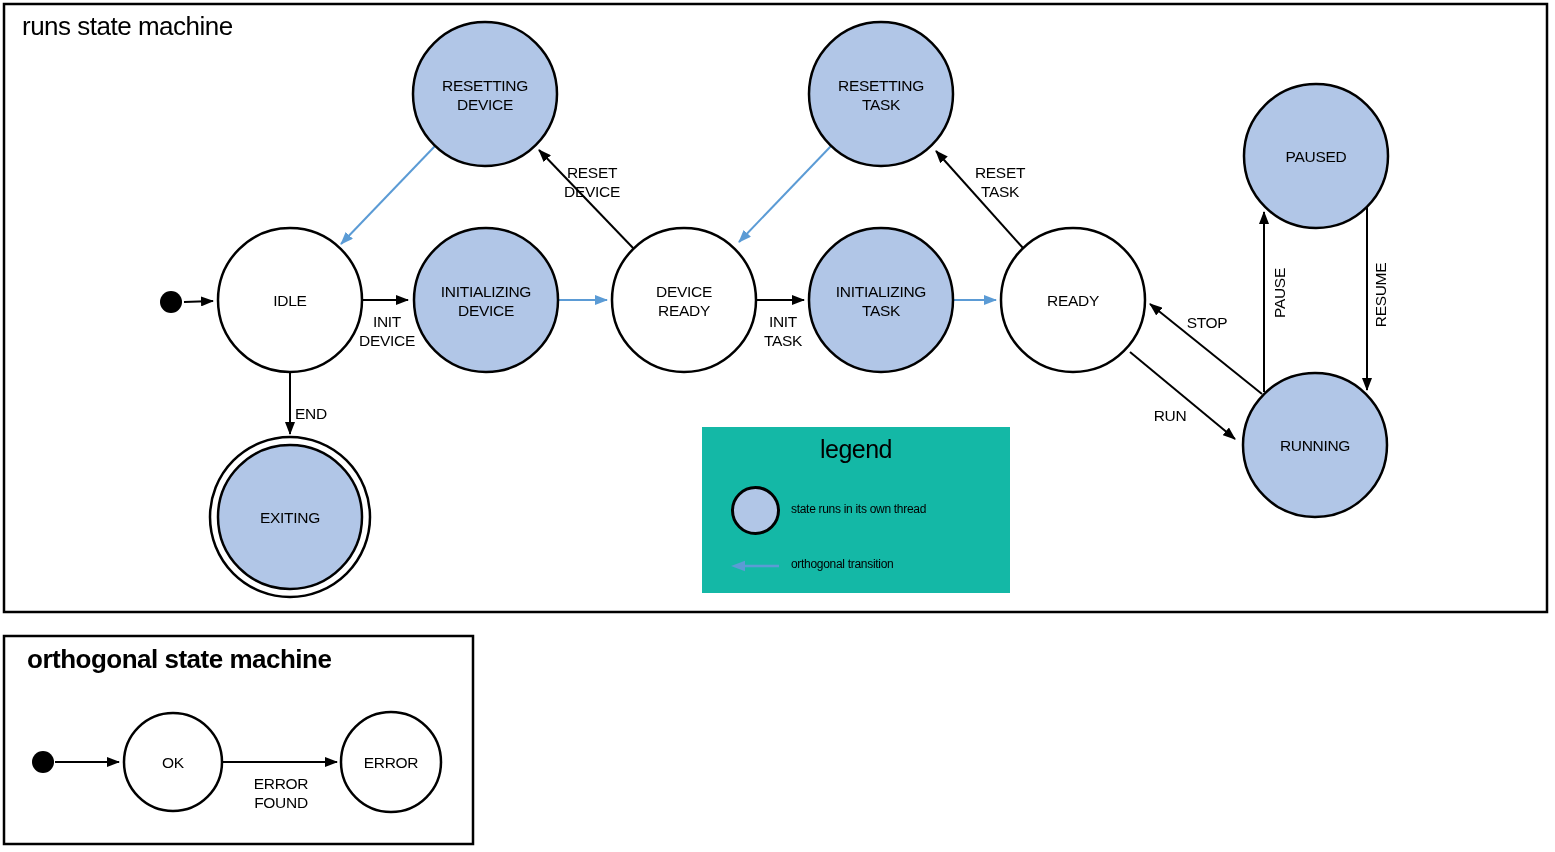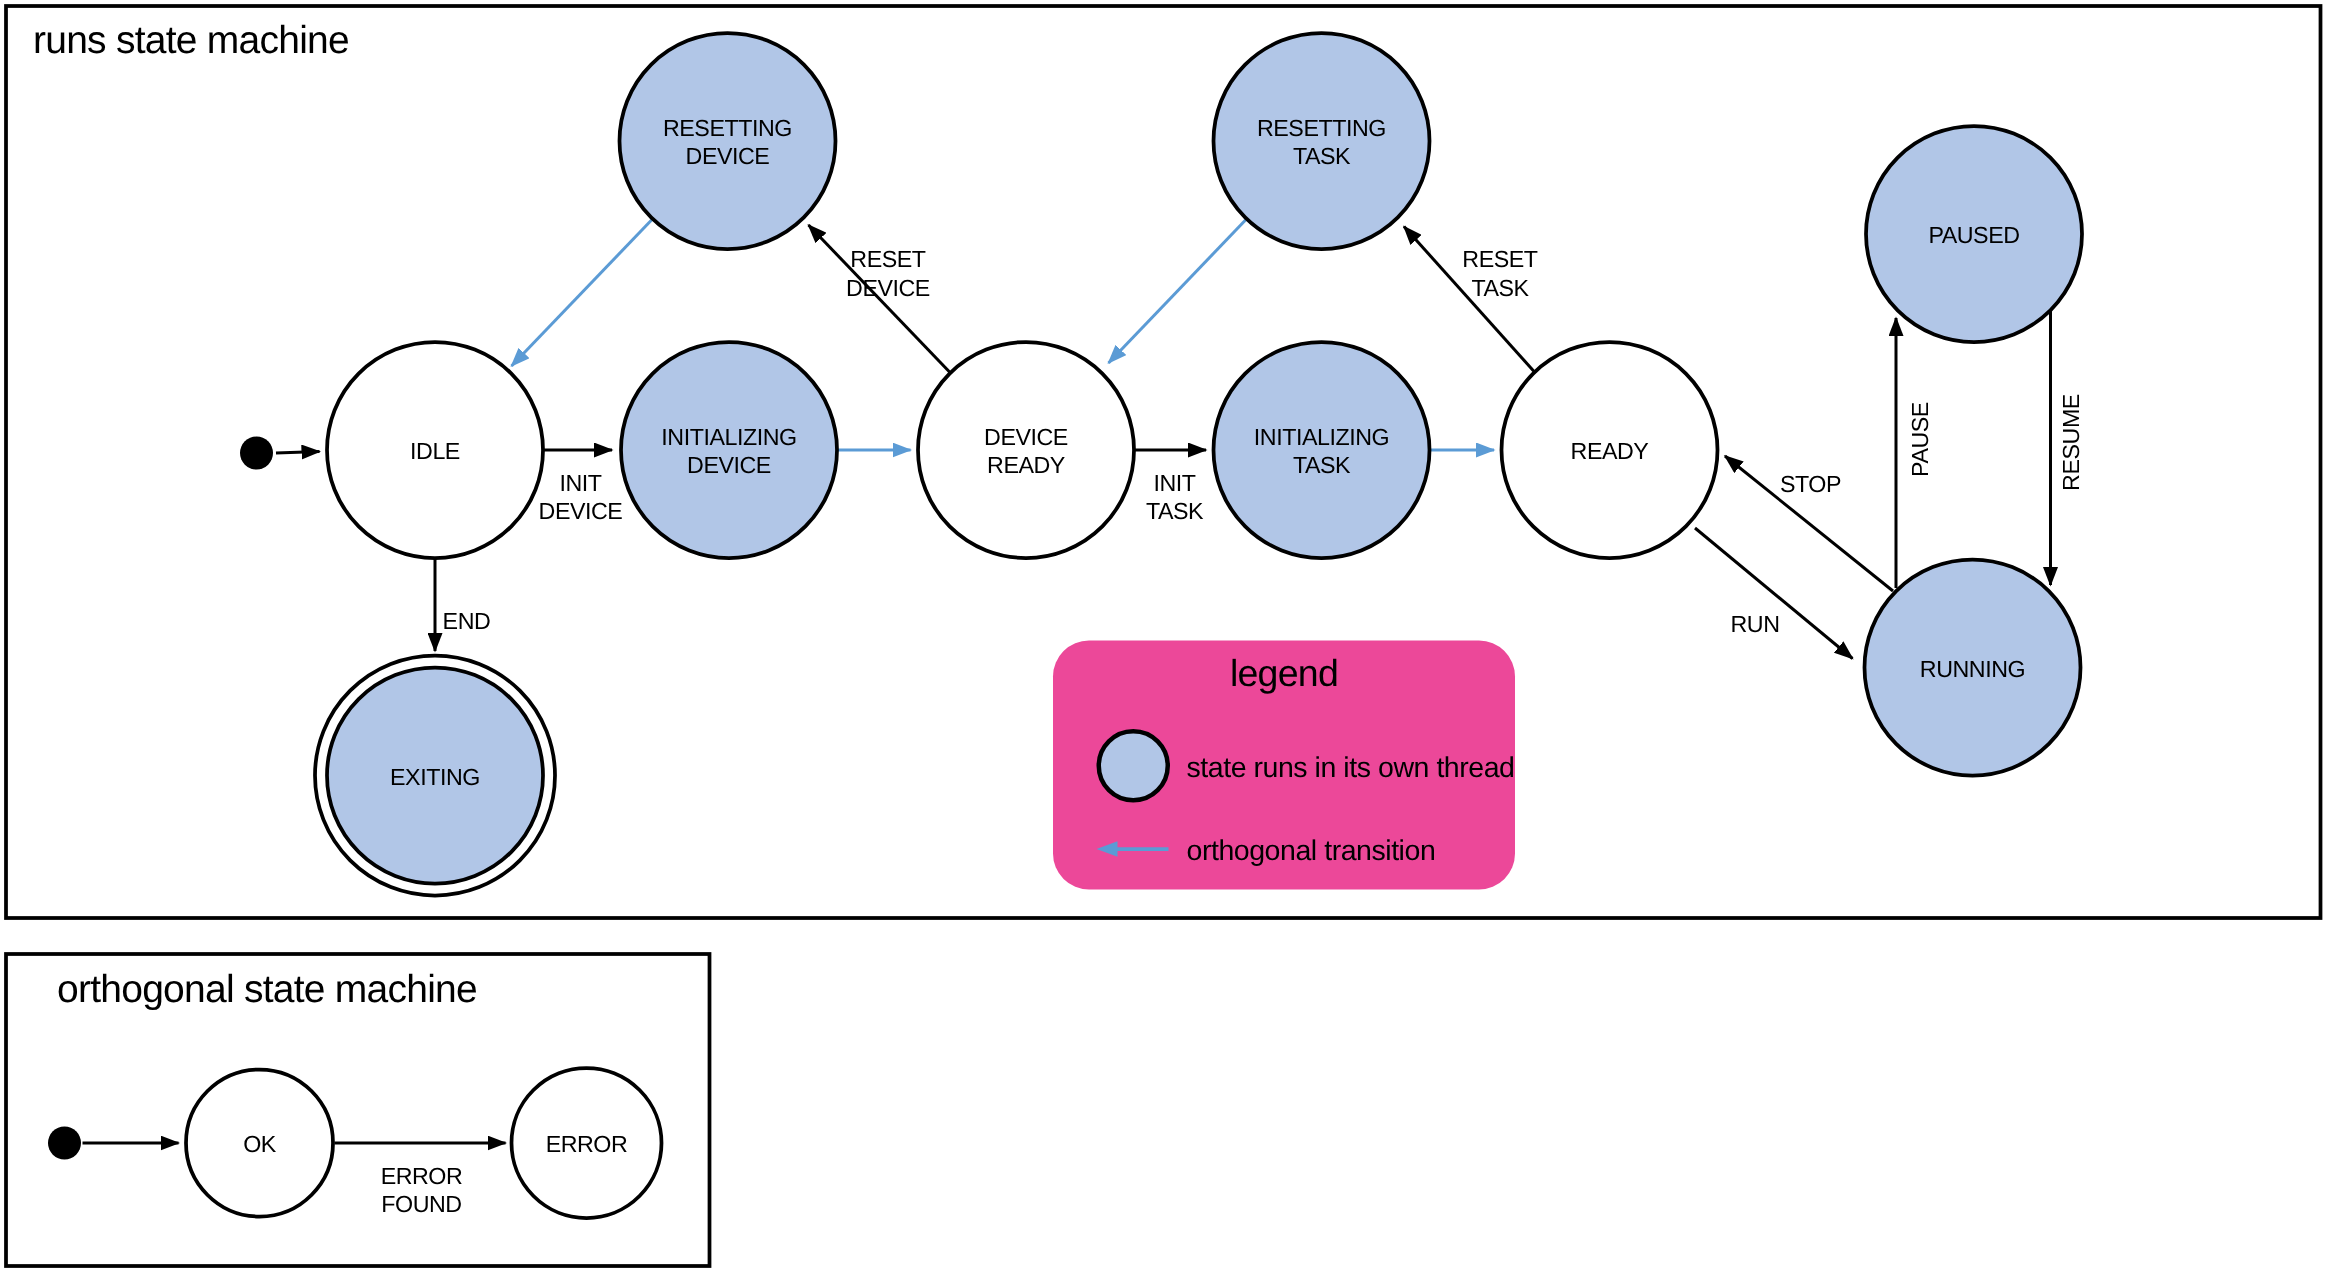--- a/index.html
+++ b/index.html
@@ -1,26 +1,26 @@
 <!DOCTYPE html>
 <html><head>
 <meta charset="utf-8">
 <style>
   html,body{margin:0;padding:0;background:#ffffff;}
   body{width:1555px;height:852px;position:relative;overflow:hidden;
        font-family:"Liberation Sans",sans-serif;color:#000;}
   #diagram{position:absolute;left:0;top:0;}
   .panel-title{position:absolute;font-size:26px;letter-spacing:-0.5px;white-space:nowrap;}
   #main-title{left:22px;top:11px;}
-  #ortho-title{left:38px;top:644px;}
+  #ortho-title{left:27px;top:644px;font-weight:bold;}
   #legend{position:absolute;left:702px;top:427px;width:308px;height:166px;}
   #legend-title{position:absolute;left:0;right:0;top:8px;text-align:center;font-size:25px;letter-spacing:-0.5px;}
   .legend-circle{position:absolute;left:29px;top:59px;width:43px;height:43px;border-radius:50%;border:3px solid #000;box-sizing:content-box;}
   .legend-arrow{position:absolute;left:27px;top:131px;}
-  .legend-label{position:absolute;left:89px;font-size:19px;letter-spacing:-0.3px;white-space:nowrap;}
+  .legend-label{position:absolute;left:89px;font-size:12px;letter-spacing:-0.3px;white-space:nowrap;}
 </style>
 </head>
 <body>
 
 <svg id="diagram" width="1555" height="852" viewBox="0 0 1555 852">
   <defs>
     <marker id="arrow-black" markerUnits="userSpaceOnUse" markerWidth="14" markerHeight="10" refX="12" refY="5" orient="auto">
       <path d="M0,0 L13,5 L0,10 Z" fill="#000000"></path>
     </marker>
     <marker id="arrow-blue" markerUnits="userSpaceOnUse" markerWidth="14" markerHeight="10" refX="12" refY="5" orient="auto">
@@ -113,21 +113,21 @@
       <text x="1386" y="295" text-anchor="middle" fill="#000000" font-size="15.5" font-family="Liberation Sans, sans-serif" letter-spacing="-0.3" transform="rotate(-90 1386 295)">RESUME</text>
       <text x="311" y="419" text-anchor="middle" fill="#000000" font-size="15.5" font-family="Liberation Sans, sans-serif" letter-spacing="-0.3"><tspan x="311" y="419">END</tspan></text>
       <text x="281" y="789" text-anchor="middle" fill="#000000" font-size="15.5" font-family="Liberation Sans, sans-serif" letter-spacing="-0.3"><tspan x="281" y="789">ERROR</tspan><tspan x="281" y="808">FOUND</tspan></text>
     </g>
 </svg>
 
 <div class="panel-title" id="main-title">runs state machine</div>
 
 <div class="panel-title" id="ortho-title">orthogonal state machine</div>
 
-<div id="legend" style="background: #ec4899; border-radius: 24px;">
+<div id="legend" style="background: #14b8a6;">
   <div id="legend-title">legend</div>
 
   <div>
     <div class="legend-circle" style="background: rgb(177, 198, 231);"></div>
     <div class="legend-label" style="top:75px;">state runs in its own thread</div>
   </div>
 
   <div>
     <svg class="legend-arrow" width="52" height="16" viewBox="0 0 52 16">
       <line id="legend-arrow-line" x1="50" y1="8" x2="14" y2="8" stroke-width="2.5" stroke="#5b9bd5"></line>

